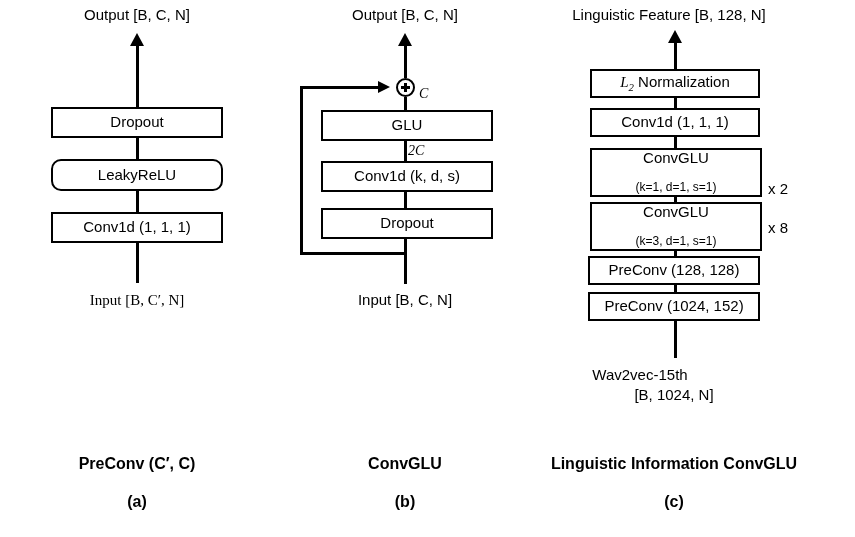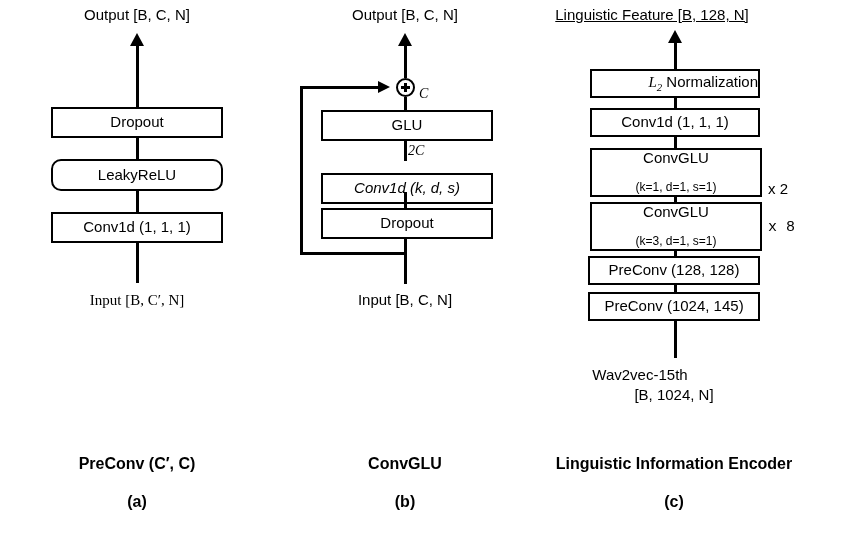--- a/index.html
+++ b/index.html
@@ -191,46 +191,46 @@
 
     <div class="vline" style="left:404px; top:97px; height:13px;"></div>
 
     <div class="node-box" style="left:321px; top:110px; width:172px; height:31px;">
       <span class="main-lbl">GLU</span>
     </div>
 
     <div class="vline" style="left:404px; top:141px; height:20px;"></div>
     <div class="sig-label" style="left:408px; top:143px;">2C</div>
 
-    <div class="node-box" style="left:321px; top:173px; width:172px; height:31px;font-style:italic;">
+    <div class="node-box" style="left:321px; top:161px; width:172px; height:31px;">
       <span class="main-lbl">Conv1d (k, d, s)</span>
     </div>
 
     <div class="vline" style="left:404px; top:192px; height:16px;"></div>
 
     <div class="node-box" style="left:321px; top:208px; width:172px; height:31px;">
       <span class="main-lbl">Dropout</span>
     </div>
 
     <div class="vline" style="left:404px; top:239px; height:45px;"></div>
 
     <div class="io-label" style="left:305px; top:291px; width:200px;">Input [B, C, N]</div>
 
     <div class="caption-title" style="left:305px; top:455px; width:200px;">ConvGLU</div>
     <div class="caption-letter" style="left:305px; top:493px; width:200px;">(b)</div>
   </div>
 
   <div>
 
-    <div class="io-label" style="left:502px; top:6px; width:300px;text-decoration:underline;">Linguistic Feature [B, 128, N]</div>
+    <div class="io-label" style="left:519px; top:6px; width:300px;">Linguistic Feature [B, 128, N]</div>
 
     <div class="arrow-up" style="left:668px; top:30px;"></div>
     <div class="vline" style="left:674px; top:42px; height:27px;"></div>
 
-    <div class="node-box" style="left:590px; top:69px; width:170px; height:29px;align-items:flex-end;">
+    <div class="node-box" style="left:590px; top:69px; width:170px; height:29px;">
       <span class="main-lbl">
         <span class="serif-it">L<span class="sub2">2</span></span> Normalization
       </span>
     </div>
 
     <div class="vline" style="left:674px; top:98px; height:10px;"></div>
 
     <div class="node-box" style="left:590px; top:108px; width:170px; height:29px;">
       <span class="main-lbl">Conv1d (1, 1, 1)</span>
     </div>
@@ -242,36 +242,36 @@
       <span class="sub-lbl">(k=1, d=1, s=1)</span>
     </div>
     <div class="mult-label" style="left:768px; top:180px;">x 2</div>
 
     <div class="vline" style="left:674px; top:197px; height:5px;"></div>
 
     <div class="node-box" style="left:590px; top:202px; width:172px; height:49px;">
       <span class="main-lbl">ConvGLU</span>
       <span class="sub-lbl">(k=3, d=1, s=1)</span>
     </div>
-    <div class="mult-label" style="left:768px; top:219px;font-family:Liberation Mono, monospace;">x 8</div>
+    <div class="mult-label" style="left:768px; top:219px;">x 8</div>
 
     <div class="vline" style="left:674px; top:251px; height:5px;"></div>
 
     <div class="node-box" style="left:588px; top:256px; width:172px; height:29px;">
       <span class="main-lbl">PreConv (128, 128)</span>
     </div>
 
     <div class="vline" style="left:674px; top:285px; height:7px;"></div>
 
     <div class="node-box" style="left:588px; top:292px; width:172px; height:29px;">
-      <span class="main-lbl">PreConv (1024, 145)</span>
+      <span class="main-lbl">PreConv (1024, 152)</span>
     </div>
 
     <div class="vline" style="left:674px; top:321px; height:37px;"></div>
 
     <div class="io-label" style="left:540px; top:366px; width:200px;">Wav2vec-15th</div>
     <div class="io-label" style="left:574px; top:386px; width:200px;">[B, 1024, N]</div>
 
-    <div class="caption-title" style="left:524px; top:455px; width:300px;">Linguistic Information Encoder</div>
+    <div class="caption-title" style="left:524px; top:455px; width:300px;">Linguistic Information ConvGLU</div>
     <div class="caption-letter" style="left:524px; top:493px; width:300px;">(c)</div>
   </div>
 
 </div>
 
 </body></html>

